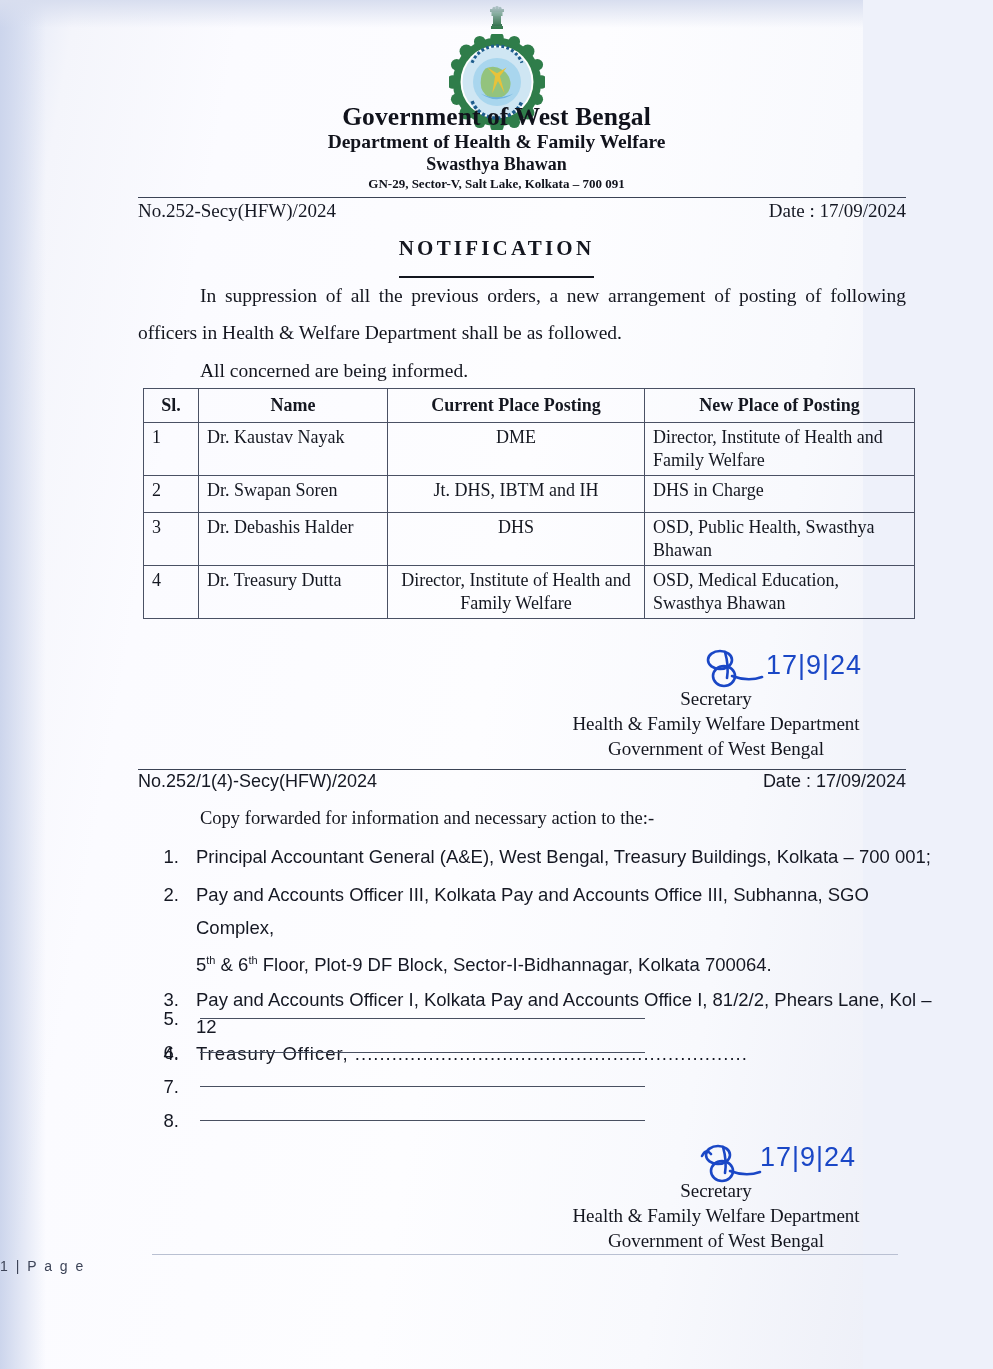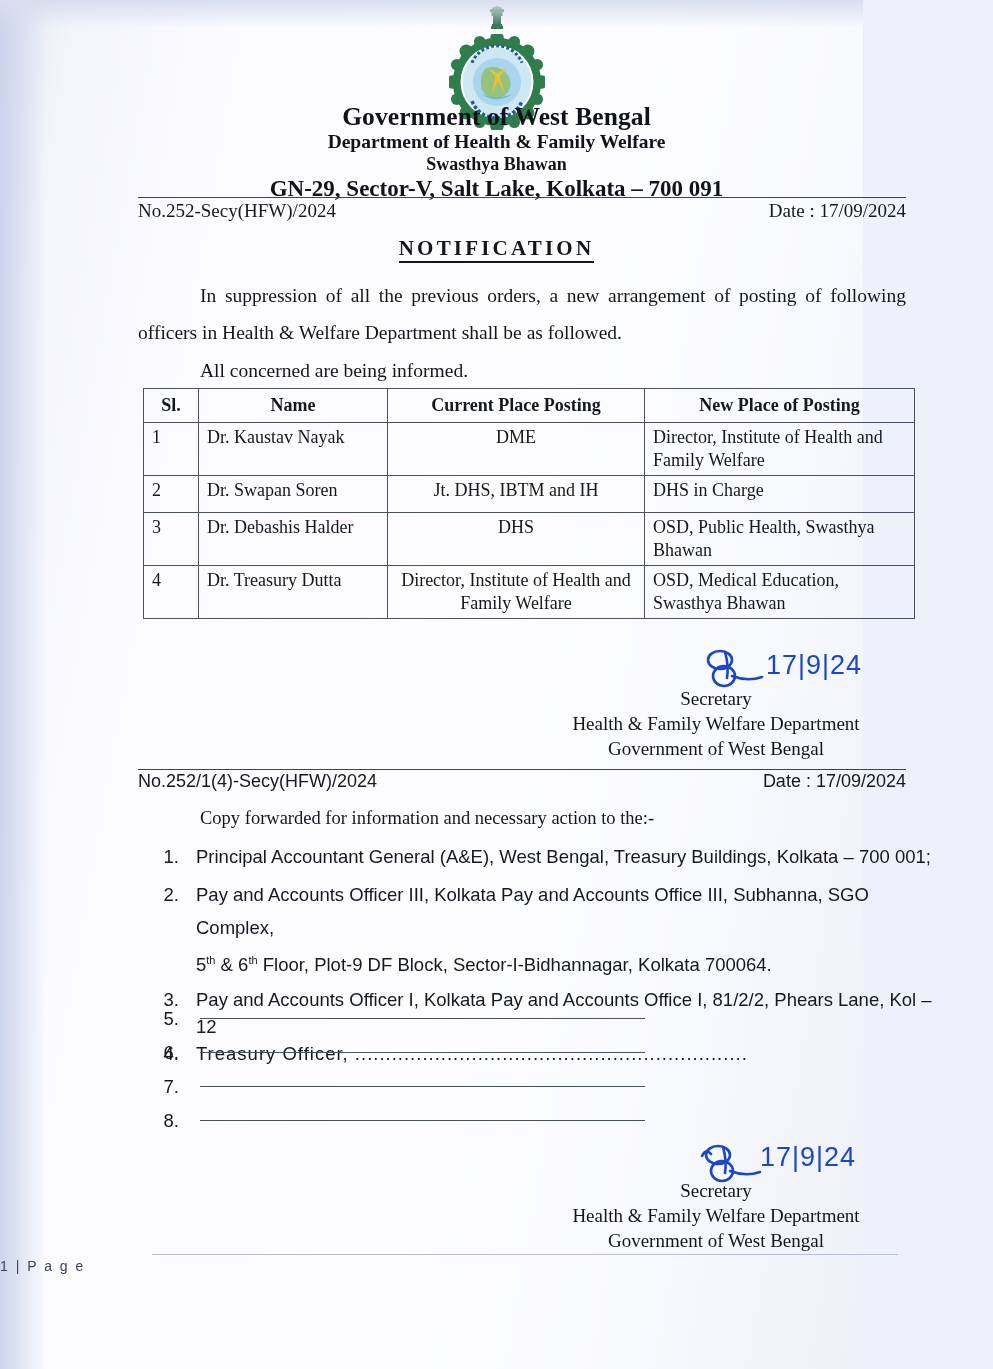--- a/index.html
+++ b/index.html
@@ -31,37 +31,37 @@
   
   .emblem-wrap{position:absolute;left:0;top:6px;width:993px;text-align:center;}
   .pillar{display:block;margin:0 auto 2px;width:22px;height:26px;}
   .seal{display:block;margin:0 auto;width:96px;height:96px;}
 
   
   .hdr{position:absolute;left:0;width:993px;text-align:center;font-weight:bold;color:#11131c;}
   .hdr-1{top:102px;font-size:25.5px;letter-spacing:.1px;}
   .hdr-2{top:131px;font-size:19.5px;}
   .hdr-3{top:154px;font-size:18px;}
-  .hdr-4{top:176px;font-size:23px;}
+  .hdr-4{top:176px;font-size:13px;}
 
   
   .rule{position:absolute;height:0;border-top:1.6px solid #3b4355;}
   .rule-top{left:138px;width:768px;top:197px;}
   .rule-top2{left:138px;width:768px;top:769px;}
 
   .memoline{position:absolute;left:138px;width:768px;font-size:19px;color:#151823;}
   .memoline .no{float:left;}
   .memoline .dt{float:right;}
   .memo-1{top:200px;}
   .memo-2{top:771px;font-family:"Liberation Sans", sans-serif;font-size:18px;}
 
   
   .notif{position:absolute;left:0;top:236px;width:993px;text-align:center;
     font-size:21px;font-weight:bold;letter-spacing:3.2px;}
-  .notif span{border-bottom:2px solid #13161f;padding-bottom:1px;}
+  .notif span{border-bottom:2px solid #13161f;padding-bottom:16px;}
 
   .para{position:absolute;font-size:19.5px;line-height:37px;color:#14161f;}
   .para-1{left:138px;top:277px;width:768px;text-indent:62px;text-align:justify;}
   .para-2{left:200px;top:352px;width:706px;}
   .para-3{left:170px;top:612px;width:736px;}
 
   
   table.posting{
     position:absolute;left:143px;top:388px;width:772px;
     border-collapse:collapse;font-size:18px;color:#141720;

